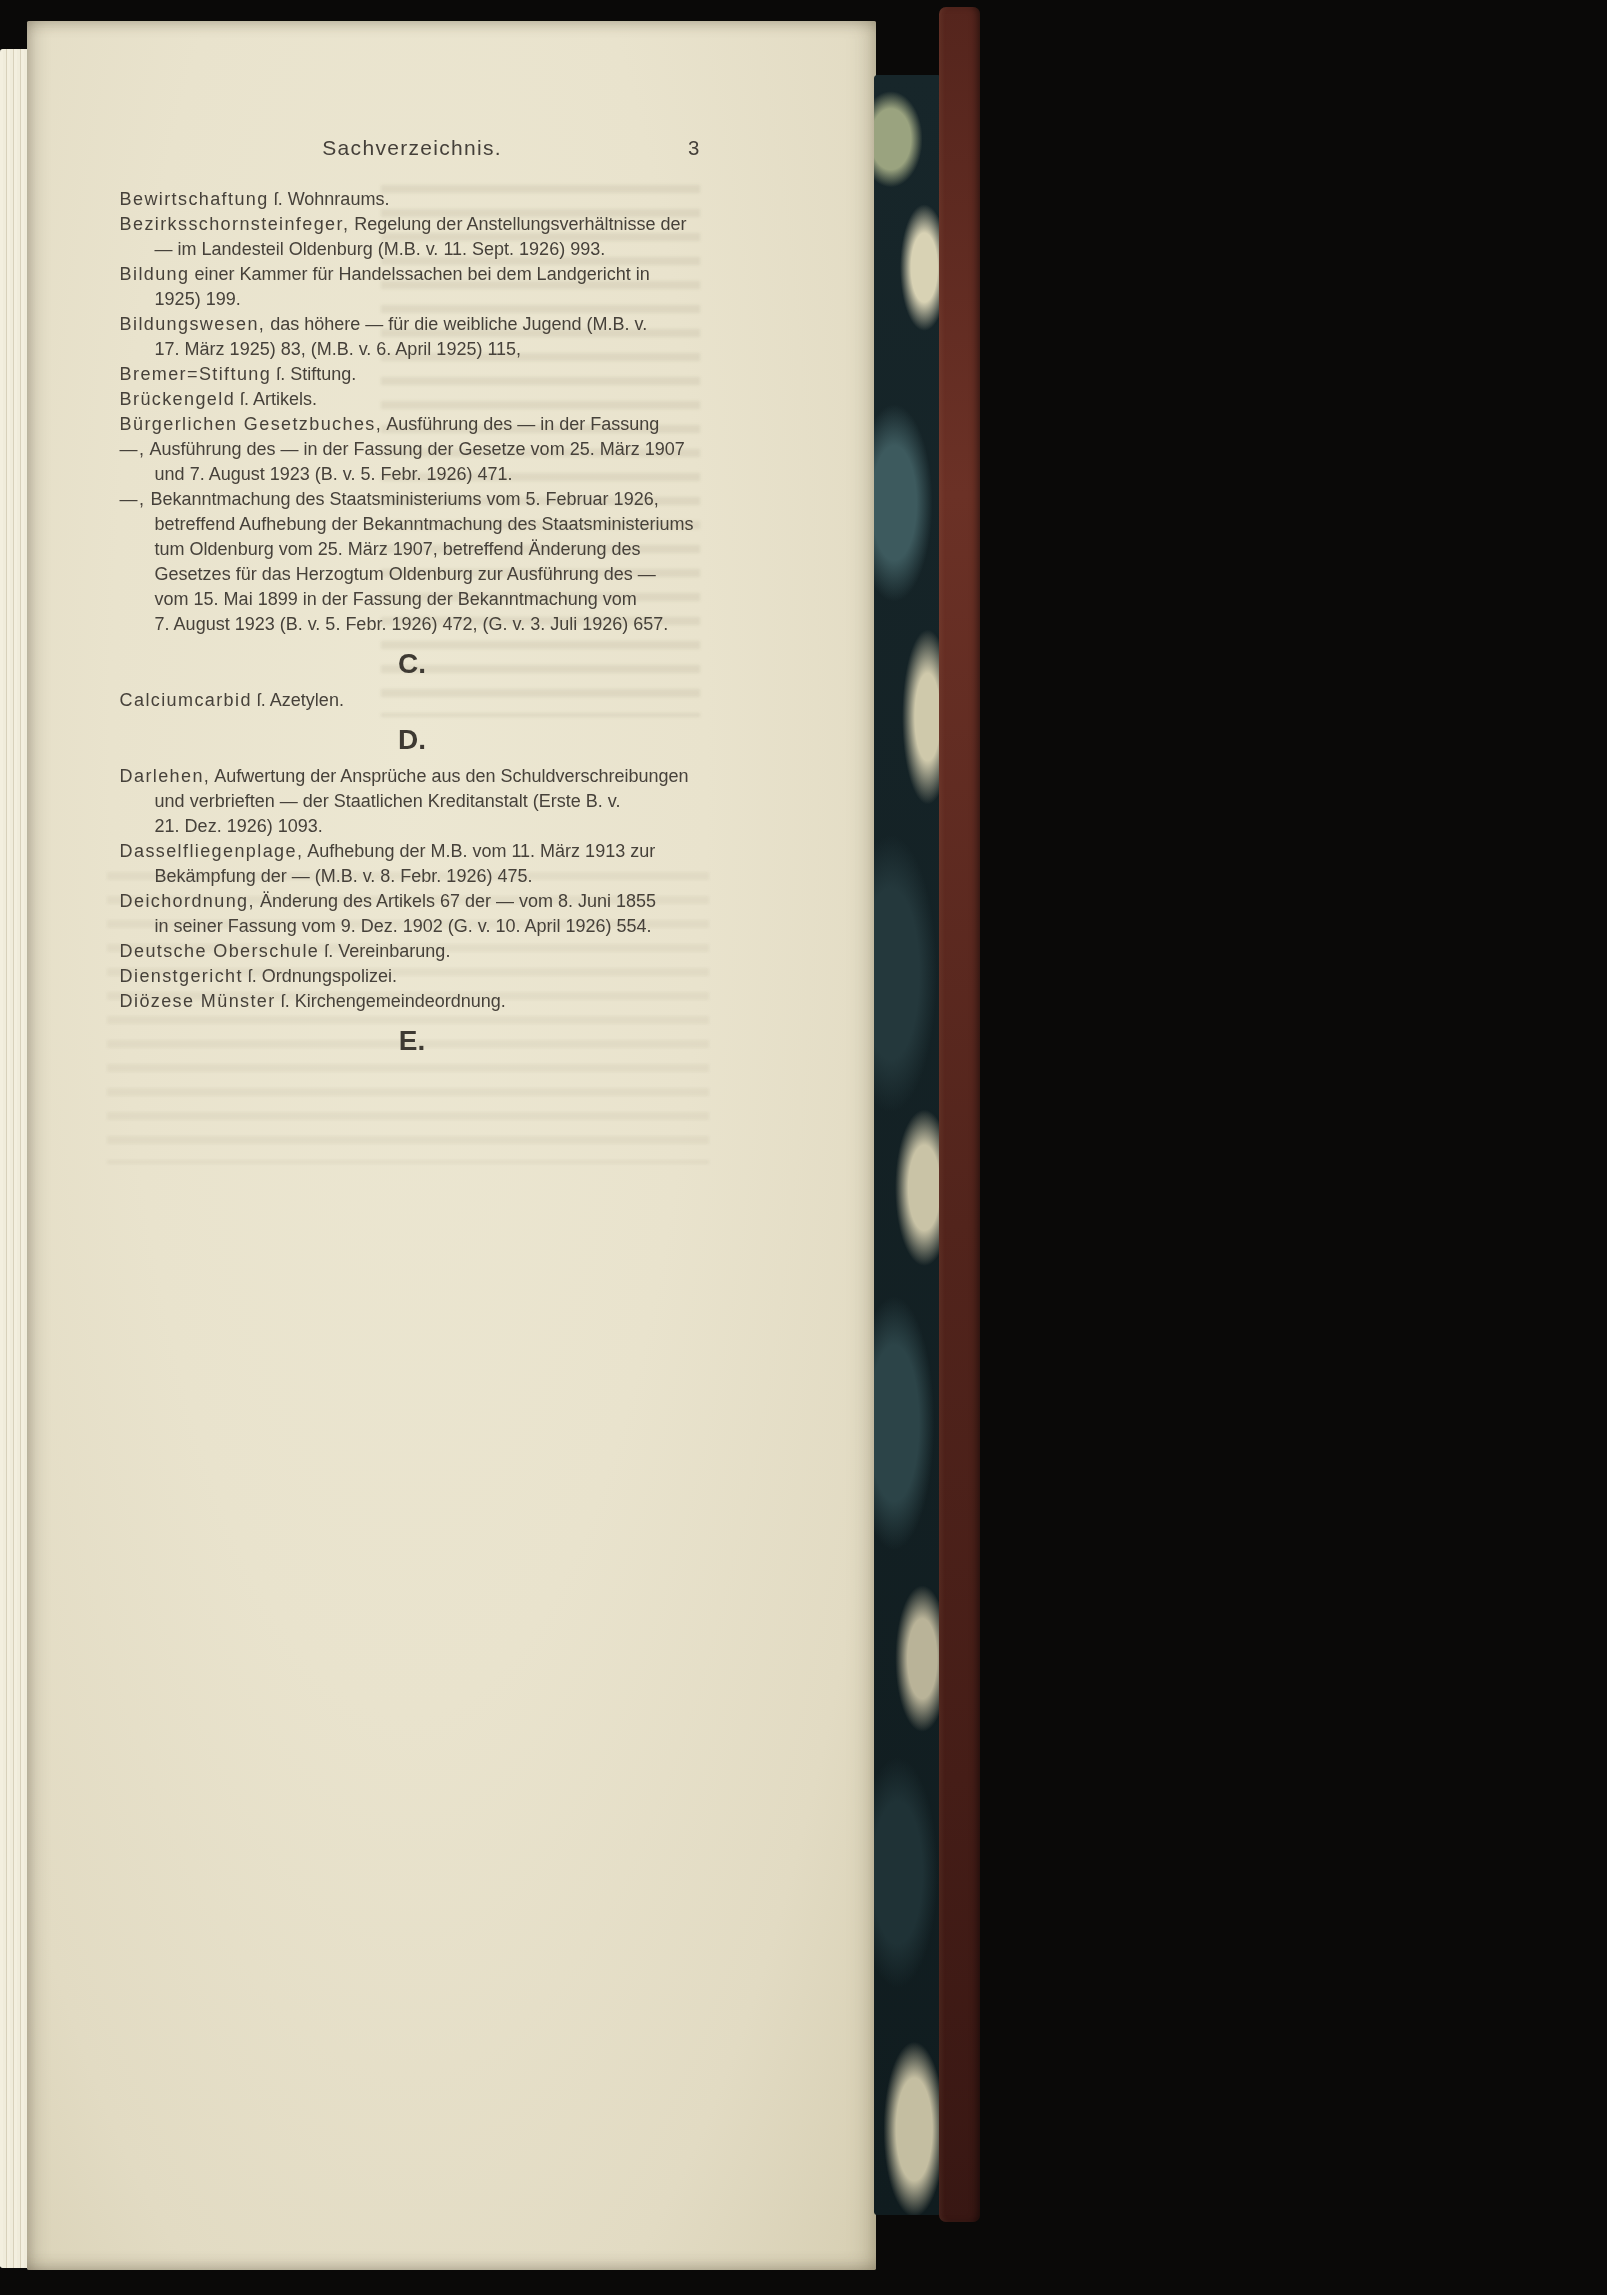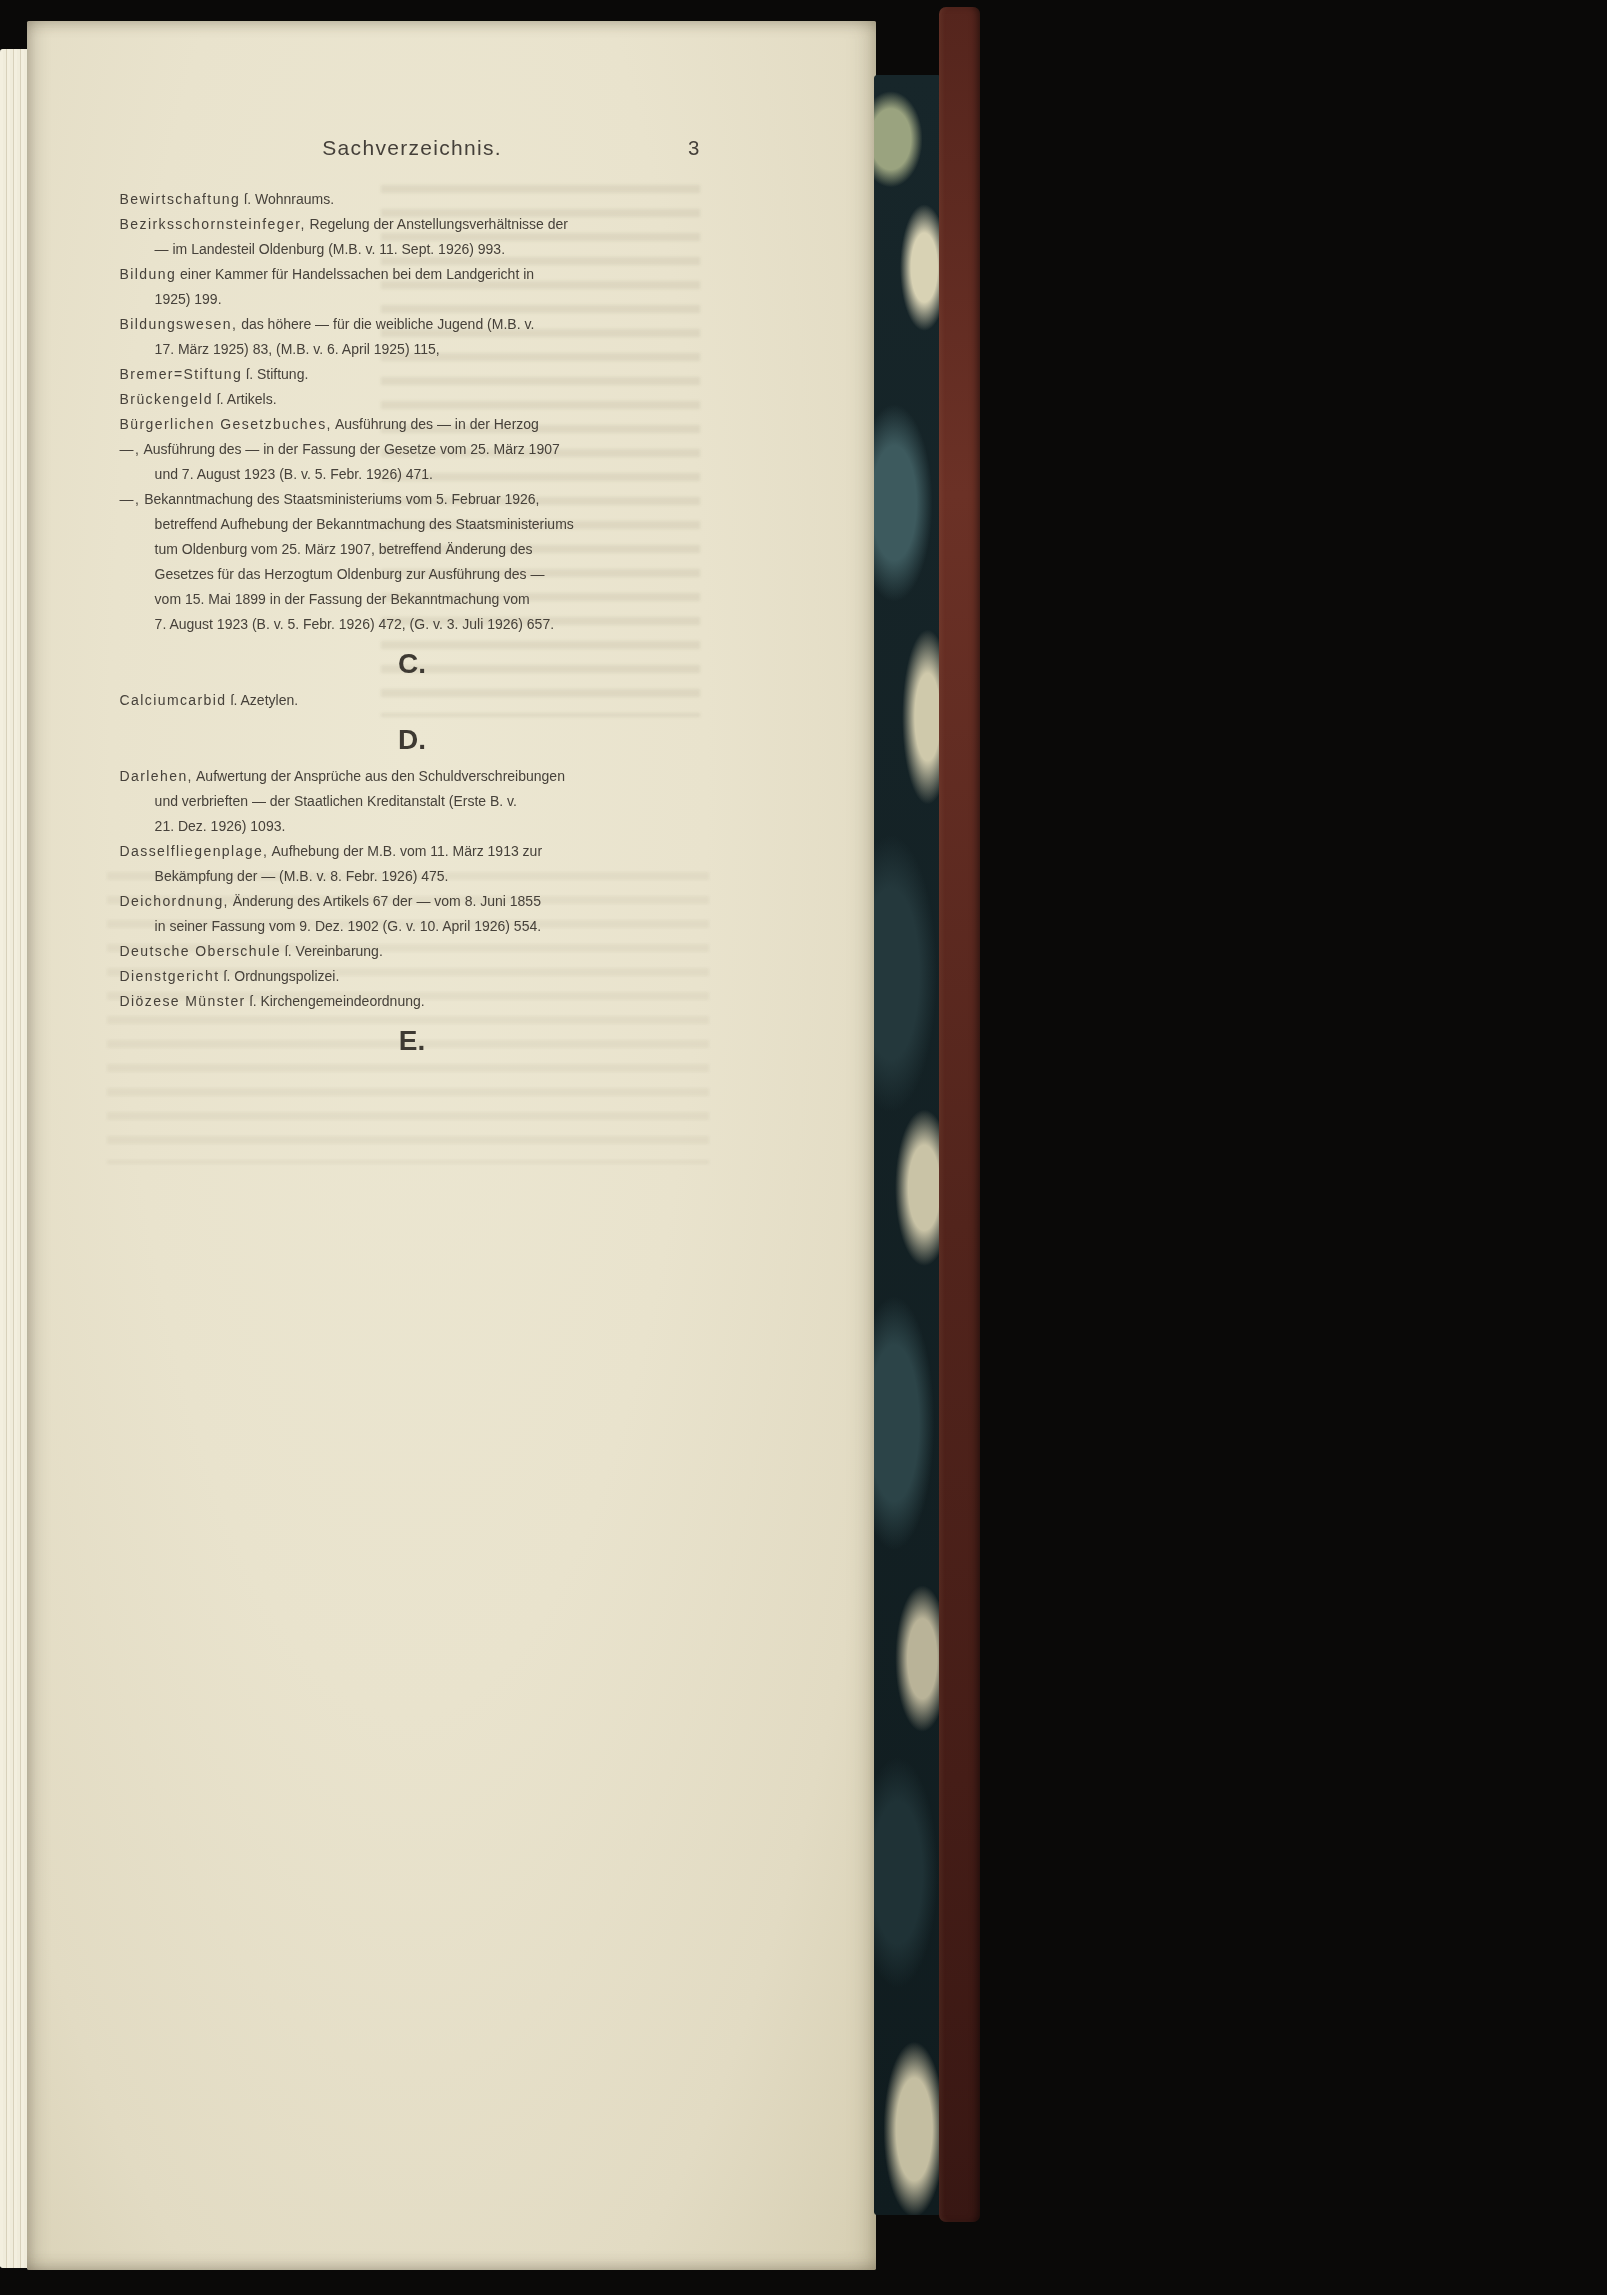--- a/index.html
+++ b/index.html
@@ -64,21 +64,21 @@
 
   .content {
     position: absolute;
     top: 166px; left: 93px; width: 620px;
     color: #46413a;
   }
   .line {
     white-space: nowrap;
     height: 25px;
     line-height: 25px;
-    font-size: 14px;
+    font-size: 18px;
   }
   .line.cont { padding-left: 35px; }
   .term { letter-spacing: 1.4px; }
   .section-heading {
     width: 585px;
     text-align: center;
     font-size: 28px;
     font-weight: bold;
     line-height: 35px;
     margin: 8.9px 0 7px 0;
@@ -146,21 +146,21 @@
           <div class="line first"><span class="term">Bildungswesen,</span><span> das höhere — für die weibliche Jugend (M.B. v.</span></div>
           <div class="line cont">17. März 1925) 83, (M.B. v. 6. April 1925) 115,</div>
         </div>
         <div class="entry">
           <div class="line first"><span class="term">Bremer=Stiftung</span><span> ſ. Stiftung.</span></div>
         </div>
         <div class="entry">
           <div class="line first"><span class="term">Brückengeld</span><span> ſ. Artikels.</span></div>
         </div>
         <div class="entry">
-          <div class="line first"><span class="term">Bürgerlichen Gesetzbuches,</span><span> Ausführung des — in der Herzog</span></div>
+          <div class="line first"><span class="term">Bürgerlichen Gesetzbuches,</span><span> Ausführung des — in der Fassung</span></div>
         </div>
         <div class="entry">
           <div class="line first"><span class="term">—,</span><span> Ausführung des — in der Fassung der Gesetze vom 25. März 1907</span></div>
           <div class="line cont">und 7. August 1923 (B. v. 5. Febr. 1926) 471.</div>
         </div>
         <div class="entry">
           <div class="line first"><span class="term">—,</span><span> Bekanntmachung des Staatsministeriums vom 5. Februar 1926,</span></div>
           <div class="line cont">betreffend Aufhebung der Bekanntmachung des Staatsministeriums</div>
           <div class="line cont">tum Oldenburg vom 25. März 1907, betreffend Änderung des</div>
           <div class="line cont">Gesetzes für das Herzogtum Oldenburg zur Ausführung des —</div>

